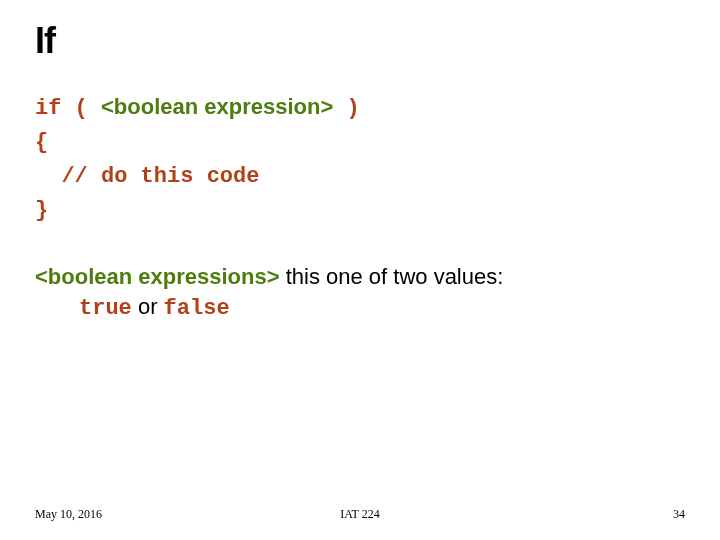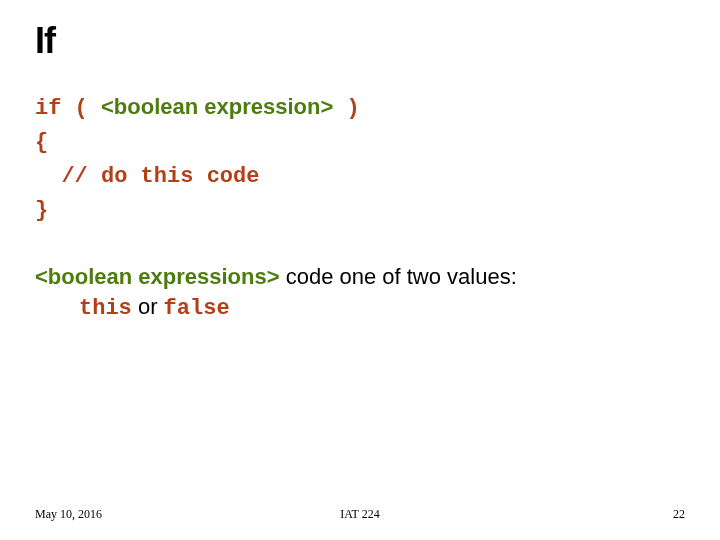--- a/index.html
+++ b/index.html
@@ -27,25 +27,25 @@
   <div class="codeblock">
     <div>
       <span>if ( </span><span class="placeholder">&lt;boolean expression&gt;</span><span> )</span>
     </div>
     <div>{</div>
     <div style="white-space:pre;">  // do this code</div>
     <div>}</div>
   </div>
 
   <div class="line2">
-    <span class="placeholder" style="font-weight:600;">&lt;boolean expressions&gt;</span><span> code one of two values: </span>
+    <span class="placeholder" style="font-weight:600;">&lt;boolean expressions&gt;</span><span> this one of two values: </span>
     <span class="indent">
-      <span class="code">this</span><span> or </span><span class="code">false</span>
+      <span class="code">true</span><span> or </span><span class="code">false</span>
     </span>
   </div>
 
   <div class="footer">
     <div class="left">May 10, 2016</div>
     <div class="mid">IAT 224</div>
-    <div class="right">22</div>
+    <div class="right">34</div>
   </div>
 
 </div>
 
 </body></html>

